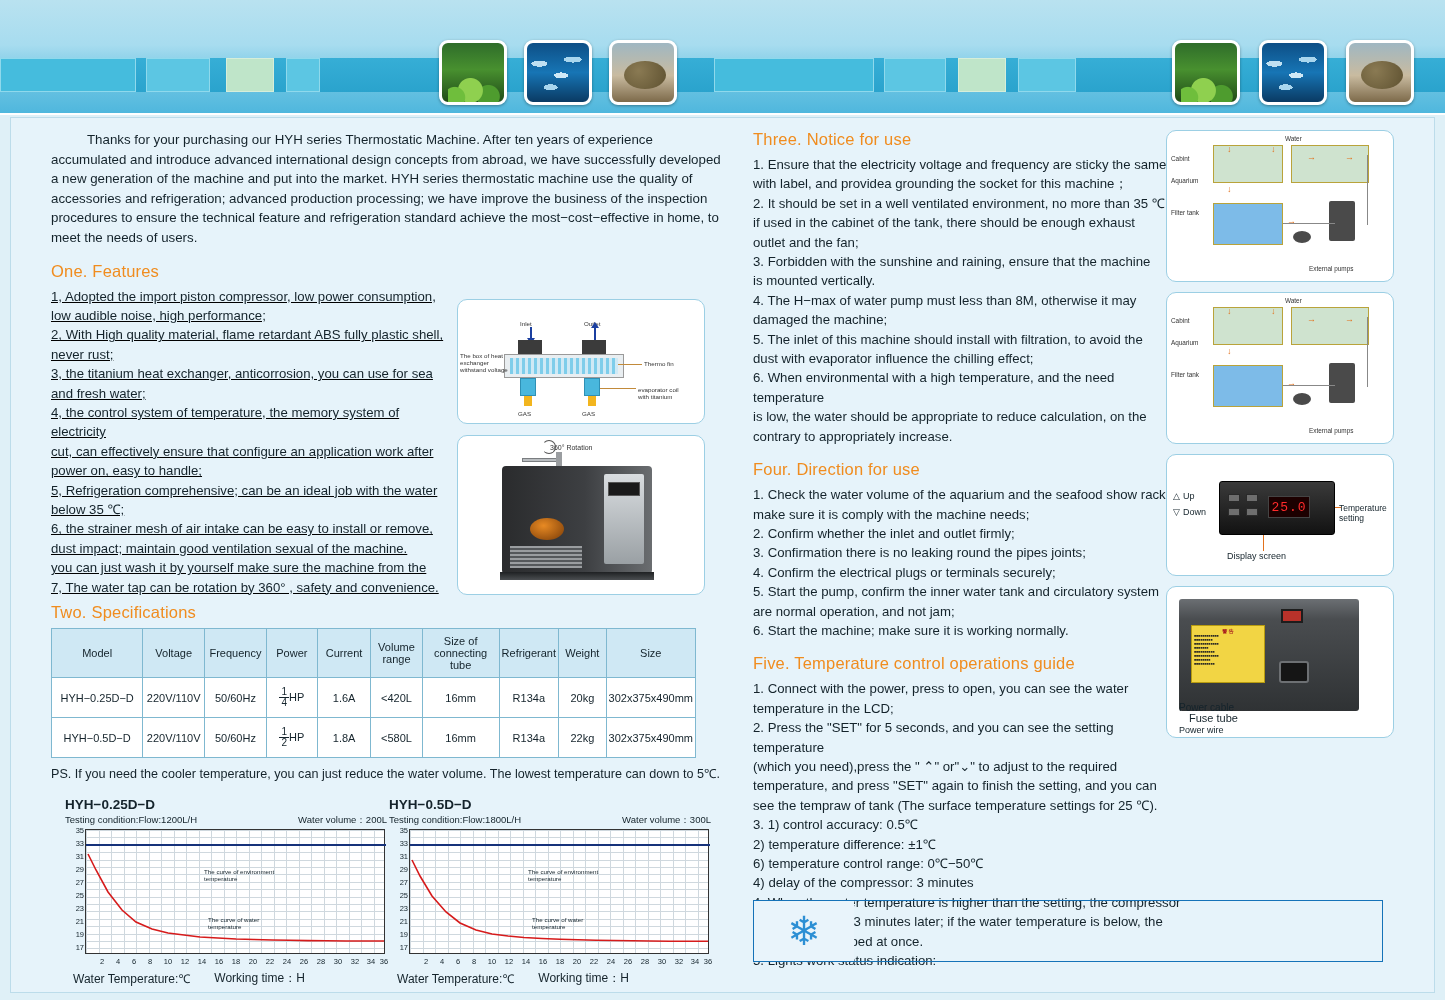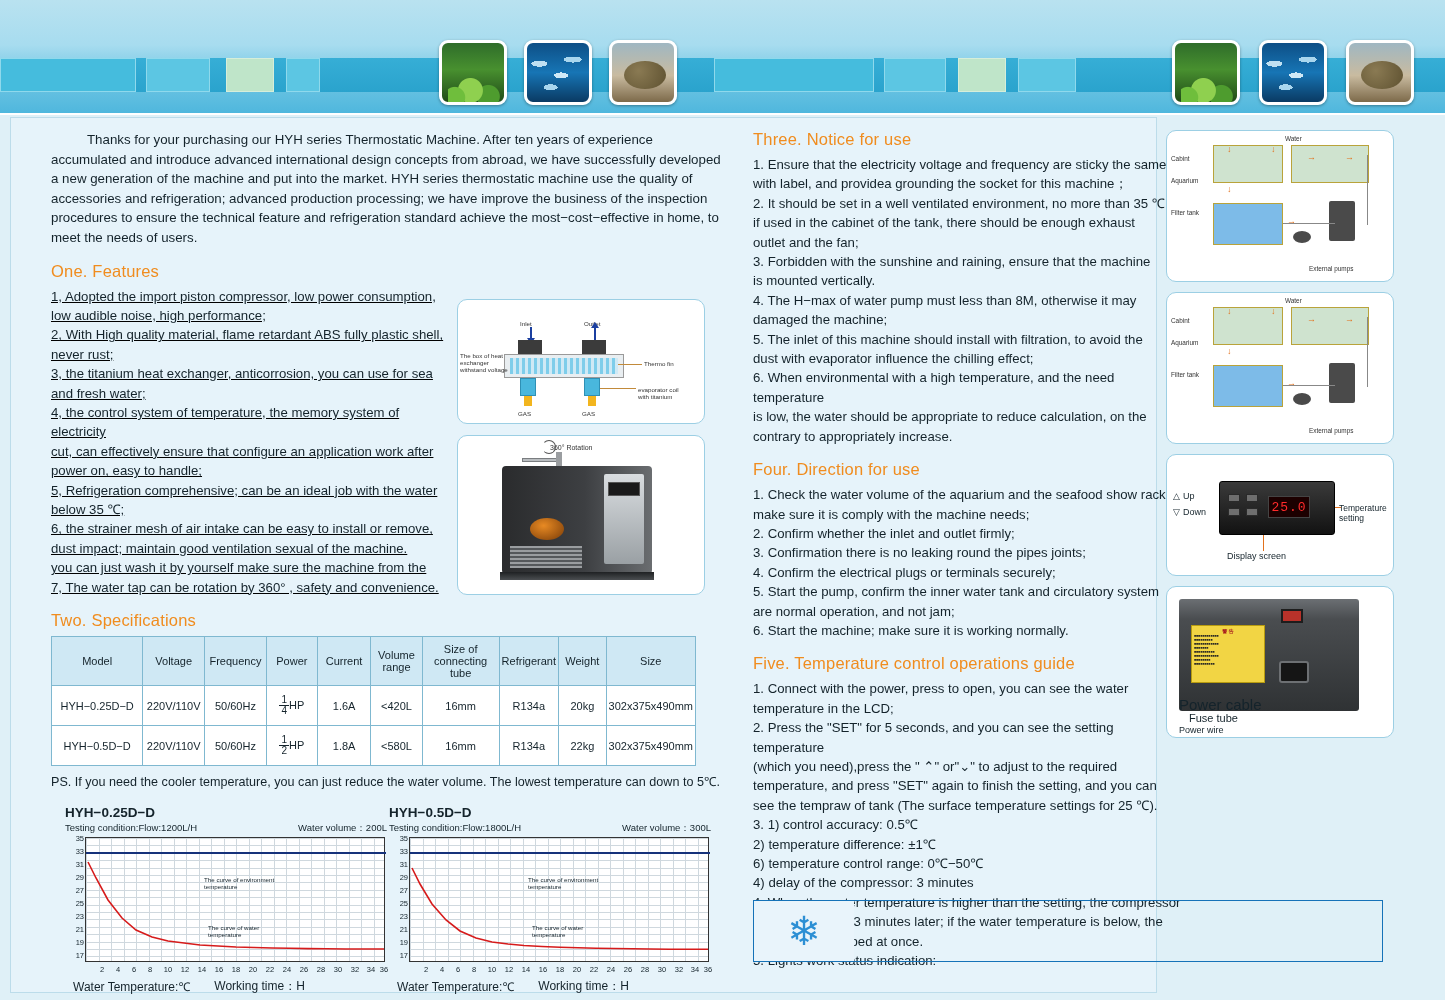--- a/index.html
+++ b/index.html
@@ -47,21 +47,21 @@
       radial-gradient(ellipse 8px 3px at 20% 35%, #bfe0f2 0 100%, transparent 0),
       radial-gradient(ellipse 7px 3px at 55% 55%, #cfe9f7 0 100%, transparent 0),
       radial-gradient(ellipse 9px 3px at 74% 28%, #a9d6ee 0 100%, transparent 0),
       radial-gradient(ellipse 7px 3px at 38% 75%, #a9d6ee 0 100%, transparent 0);
   }
   .th-turtle { background:linear-gradient(to bottom,#9fb7c2 0%,#c9bba0 55%,#7d6a4a 100%); }
   .th-turtle:after{ content:""; position:absolute; left:12px; top:18px; width:42px; height:28px;
      border-radius:50%; background:radial-gradient(circle at 35% 35%, #8a7a53, #5e5130);}
   
   .page {
-    position:absolute; left:10px; top:117px; width:1147px; height:876px;
+    position:absolute; left:10px; top:117px; width:1425px; height:876px;
     background:#e6f3fa;
     border:1px solid #bcdcea;
   }
   .col-left { position:absolute; left:40px; top:12px; width:672px; }
   .col-right { position:absolute; left:742px; top:12px; width:430px; }
   .col-far { position:absolute; left:1155px; top:12px; width:250px; }
 
   p.intro { margin:0; font-size:13.3px; line-height:19.6px; color:#14232b; text-indent:36px; }
   h2.section {
     margin:14px 0 6px 0; font-size:16.5px; font-weight:normal; color:#f08c1e;
@@ -275,21 +275,21 @@
             <div class="panel"></div>
             <div class="screen"></div>
             <div class="knob"></div>
             <div class="vent"></div>
           </div>
           <div style="position:absolute;left:42px;top:136px;width:154px;height:8px;background:linear-gradient(to bottom,#1f2123,#4b4e51)"></div>
         </div>
       </div>
     </div>
 
-    <h2 class="section" style="margin-top:14px">Two. Specifications</h2>
+    <h2 class="section" style="margin-top:6px">Two. Specifications</h2>
 
     <table class="spec">
       <tbody>
           <tr>
         <th style="width:92px">Model</th>
         <th style="width:62px">Voltage</th>
         <th style="width:62px">Frequency</th>
         <th style="width:52px">Power</th>
         <th style="width:54px">Current</th>
         <th style="width:52px">Volume range</th>
@@ -562,21 +562,21 @@
       <div class="pp">
         <div class="warn">
           <b>警 告</b>
           <div>
             ■■■■■■■■■■■■<br>■■■■■■■■■<br>■■■■■■■■■■■■<br>■■■■■■■<br>■■■■■■■■■■<br>■■■■■■■■■■■■<br>■■■■■■■■<br>■■■■■■■■■■
           </div>
         </div>
         <div class="sw"></div>
         <div class="sock"></div>
       </div>
-      <div style="position:absolute;left:12px;bottom:24px;font-size:15px;color:#14232b">Power cable</div>
+      <div style="position:absolute;left:12px;bottom:24px;font-size:10px;color:#14232b">Power cable</div>
       <div style="position:absolute;left:22px;bottom:13px;font-size:11px;color:#14232b">Fuse tube</div>
       <div style="position:absolute;left:12px;bottom:2px;font-size:9px;color:#14232b">Power wire</div>
     </div>
   </div>
 
   <div class="legend">
     <div class="snow">❄</div>
   </div>
 
 </div>

